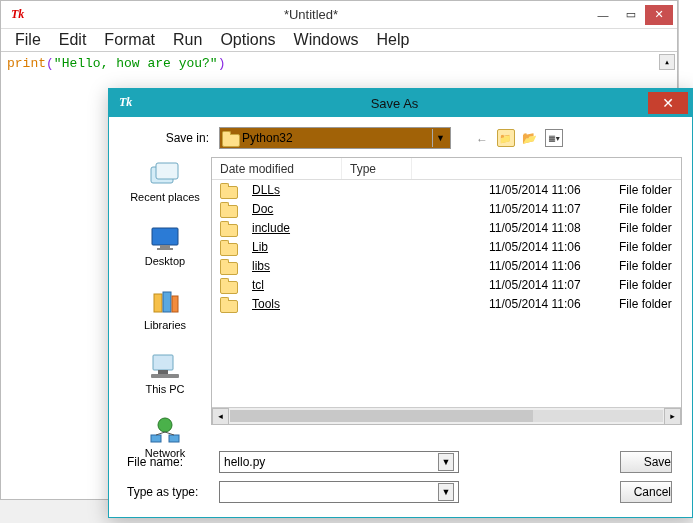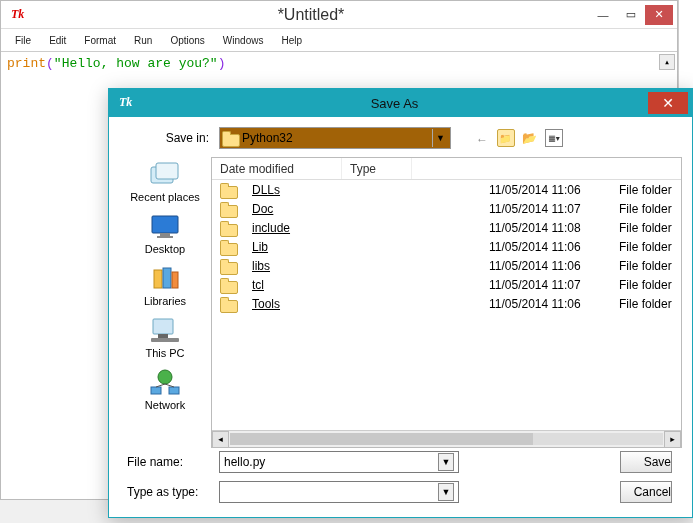--- a/index.html
+++ b/index.html
@@ -2,27 +2,27 @@
 <html><head>
 <meta charset="utf-8">
 <style>
 * { box-sizing: border-box; margin: 0; padding: 0; }
 body { font-family: "Segoe UI", Tahoma, sans-serif; font-size: 12px; background: #f0f0f0; width: 693px; height: 523px; overflow: hidden; position: relative; }
 
 
 .main-window { position: absolute; top: 0; left: 0; width: 678px; height: 500px; background: #fff; border: 1px solid #bbb; }
 .main-titlebar { height: 28px; background: #fff; display: flex; align-items: center; padding: 0 4px; border-bottom: 1px solid #ddd; }
 .app-icon { width: 16px; height: 16px; margin: 0 6px; color: #d00; font-family: Georgia, serif; font-style: italic; font-weight: bold; }
-.main-title { flex: 1; text-align: center; font-size: 16px; color: #333; }
+.main-title { flex: 1; text-align: center; font-size: 13px; color: #333; }
 .winbtns { display: flex; }
 .winbtn { width: 28px; height: 20px; display: flex; align-items: center; justify-content: center; color: #333; font-size: 11px; }
 .winbtn.close { background: #c94f4f; color: #fff; }
 
 .menubar { height: 22px; display: flex; align-items: center; padding: 0 6px; gap: 2px; }
-.menu-item { padding: 2px 8px; font-size: 10px; color: #222; }
+.menu-item { padding: 2px 8px; font-size: 16px; color: #222; }
 
 .editor { position: relative; height: calc(100% - 52px); padding: 4px 6px; font-family: "Courier New", monospace; font-size: 13px; border-top: 1px solid #ccc;}
 .editor .scroll-up { position: absolute; right: 2px; top: 2px; width: 16px; height: 16px; background: #eee; border: 1px solid #bbb; display:flex; align-items:center; justify-content:center; font-size:10px; }
 
 .code .kw { color: #d97b00; }
 .code .paren { color: #8a2be2; }
 .code .str { color: #009500; }
 
 
 .side-stub { position: absolute; right: 0; top: 0; width: 15px; height: 150px; background: #fff; border-left: 1px solid #ccc; padding-top: 130px; font-size:11px; color:#666; text-align:center; }
@@ -44,21 +44,21 @@
 .folder-ico::after { content: ""; position: absolute; width: 7px; height: 3px; top: 0; left: 0; background: #ffe08a; border: 1px solid #caa63f; border-bottom: none; border-radius: 2px 2px 0 0; }
 .combo-arrow { margin-left: auto; width: 16px; height: 18px; border-left: 1px solid #aaa; display:flex; align-items:center; justify-content:center; font-size:9px; }
 .nav-icons { display: flex; gap: 6px; margin-left: 22px; align-items: center; }
 .nav-ico { width: 18px; height: 18px; display:flex; align-items:center; justify-content:center; font-size:12px; color:#333; }
 .nav-ico.back { color:#888; }
 .nav-ico.up { color:#caa63f; border:1px solid #caa63f; border-radius:2px; font-size:10px; background:#ffe9a8;}
 .nav-ico.new { color:#caa63f; }
 .nav-ico.view { border:1px solid #888; font-size:8px; padding:1px 2px;}
 
 .mid-row { display: flex; flex: 1; min-height: 0; }
-.places { width: 92px; display: flex; flex-direction: column; align-items: center; gap: 8px; padding-top: 2px; }
+.places { width: 92px; display: flex; flex-direction: column; align-items: center; gap: 20px; padding-top: 2px; }
 .place { display: flex; flex-direction: column; align-items: center; gap: 2px; font-size: 11px; text-align: center; }
 .place-ico { width: 34px; height: 30px; display: flex; align-items: center; justify-content: center; }
 .place-ico svg { width: 34px; height: 30px; }
 
 .filelist { flex: 1; border: 1px solid #bbb; display: flex; flex-direction: column; min-height: 0; }
 .fl-header { display: flex; background: #fff; border-bottom: 1px solid #ddd; height: 22px; align-items: center; }
 .fl-header .col { padding: 0 8px; font-size: 12px; color: #333; border-right: 1px solid #eee; height:100%; display:flex; align-items:center; }
 .col.name { flex: 1; }
 .col.date { width: 130px; }
 .col.type { width: 70px; }
@@ -67,21 +67,21 @@
 .fl-rows { flex: 1; overflow: hidden; }
 .fl-row { display: flex; height: 19px; align-items: center; }
 .fl-row .col { padding: 0 8px; font-size: 12px; }
 .fl-row .name { display: flex; align-items: center; gap: 12px; text-decoration: underline; }
 
 .fl-scroll { height: 17px; background: #eee; display: flex; align-items: center; border-top:1px solid #ccc; }
 .fl-scroll .sbtn { width: 17px; height: 17px; display:flex; align-items:center; justify-content:center; font-size:9px; background:#e5e5e5; border:1px solid #bbb;}
 .fl-scroll .strack { flex:1; height:12px; background:#ddd; margin:0 1px; position:relative;}
 .fl-scroll .sthumb { position:absolute; left:0; top:0; width:70%; height:100%; background:#c8c8c8;}
 
-.bottom { margin-top: 1px; }
+.bottom { margin-top: 24px; }
 .brow { display: flex; align-items: center; height: 26px; margin-bottom: 4px; }
 .blabel { width: 100px; text-align: left; padding-left: 8px; }
 .bcombo { flex: 0 0 240px; height: 22px; border: 1px solid #7a7a7a; display: flex; align-items: center; padding: 0 4px; background: #fff; }
 .bcombo .combo-arrow { border-left: none; border: 1px solid #888; height:18px; background:#f0f0f0;}
 .bspacer { flex: 1; }
 .bbutton { width: 52px; height: 22px; border: 1px solid #888; background: linear-gradient(#fefefe,#e5e5e5); font-size: 12px; text-align:right; line-height:20px; margin-right: 10px;}
 </style>
 </head>
 <body>
 

